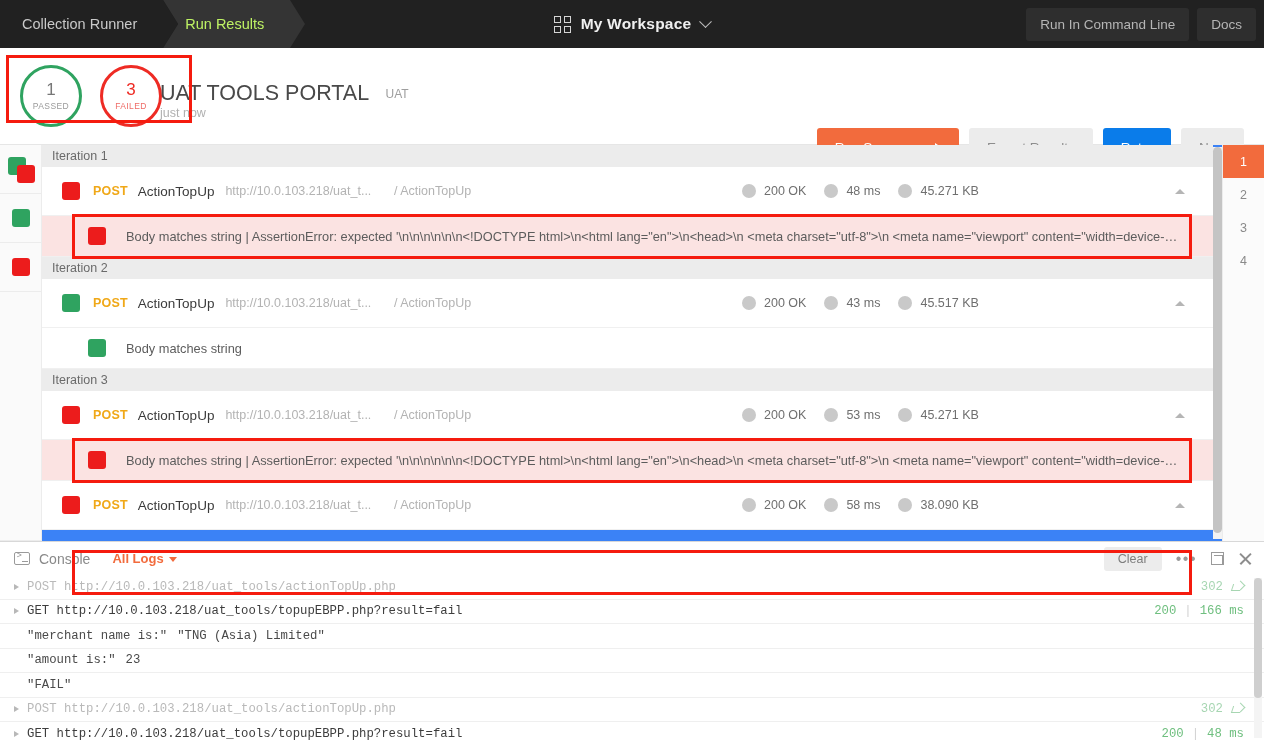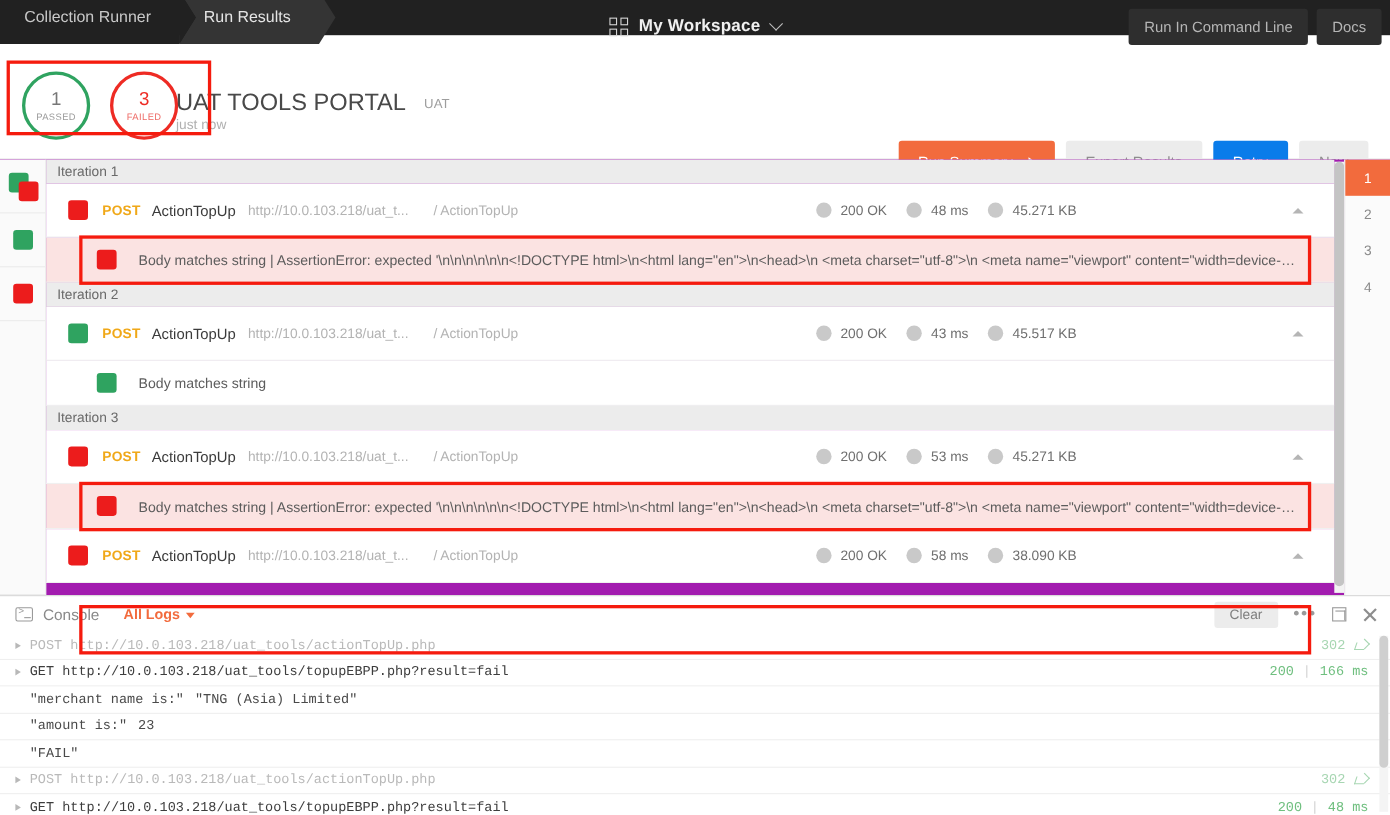--- a/index.html
+++ b/index.html
@@ -5,29 +5,29 @@
   * { box-sizing: border-box; margin: 0; padding: 0; }
   html, body {
     width: 1264px; height: 741px;
     font-family: "Liberation Sans", sans-serif;
     background: #fff; overflow: hidden;
   }
   #app { position: relative; width: 1264px; height: 741px; }
 
   
   .topbar {
-    position: absolute; top: 0; left: 0; width: 1264px; height: 32px;
+    position: absolute; top: 0; left: 0; width: 1264px; height: 48px;
     background: #212121; display: flex; align-items: center;
   }
   .crumb {
     position: relative; height: 48px; display: flex; align-items: center;
     padding: 0 26px 0 22px; font-size: 14.5px; color: #c9c9c9;
     background: #212121; cursor: pointer;
   }
-  .crumb.active { background: #343434; color: #e5e5e5; justify-content: flex-end; }
+  .crumb.active { background: #343434; color: #bef264; justify-content: flex-end; }
   .crumb .arrowcap {
     position: absolute; right: -15px; top: 0; width: 0; height: 0;
     border-top: 24px solid transparent; border-bottom: 24px solid transparent;
     border-left: 15px solid #212121; z-index: 3;
   }
   .crumb.active .arrowcap { border-left-color: #343434; }
   .crumb .arrowcut {
     position: absolute; left: 0; top: 0; width: 0; height: 0;
     border-top: 24px solid transparent; border-bottom: 24px solid transparent;
     border-left: 15px solid #212121; z-index: 2;
@@ -85,21 +85,21 @@
 
   
   .anno {
     position: absolute; border: 3px solid #f51b0e; pointer-events: none; z-index: 40;
   }
   #anno-donuts { left: 6px; top: 55px; width: 186px; height: 68px; }
 
   
   .main {
     position: absolute; top: 145px; left: 0; width: 1264px; height: 396px;
-    background: #a21caf; overflow: hidden;
+    background: #3b82f6; overflow: hidden;
   }
   .leftrail {
     position: absolute; left: 0; top: 0; width: 42px; height: 396px;
     background: #fafafa; border-right: 1px solid #ececec;
   }
   .rail-cell { height: 49px; border-bottom: 1px solid #ececec; position: relative; }
   .sq { position: absolute; width: 18px; height: 18px; border-radius: 3px; }
   .sq.g { background: #2fa360; }
   .sq.r { background: #ec1c1c; }
 

